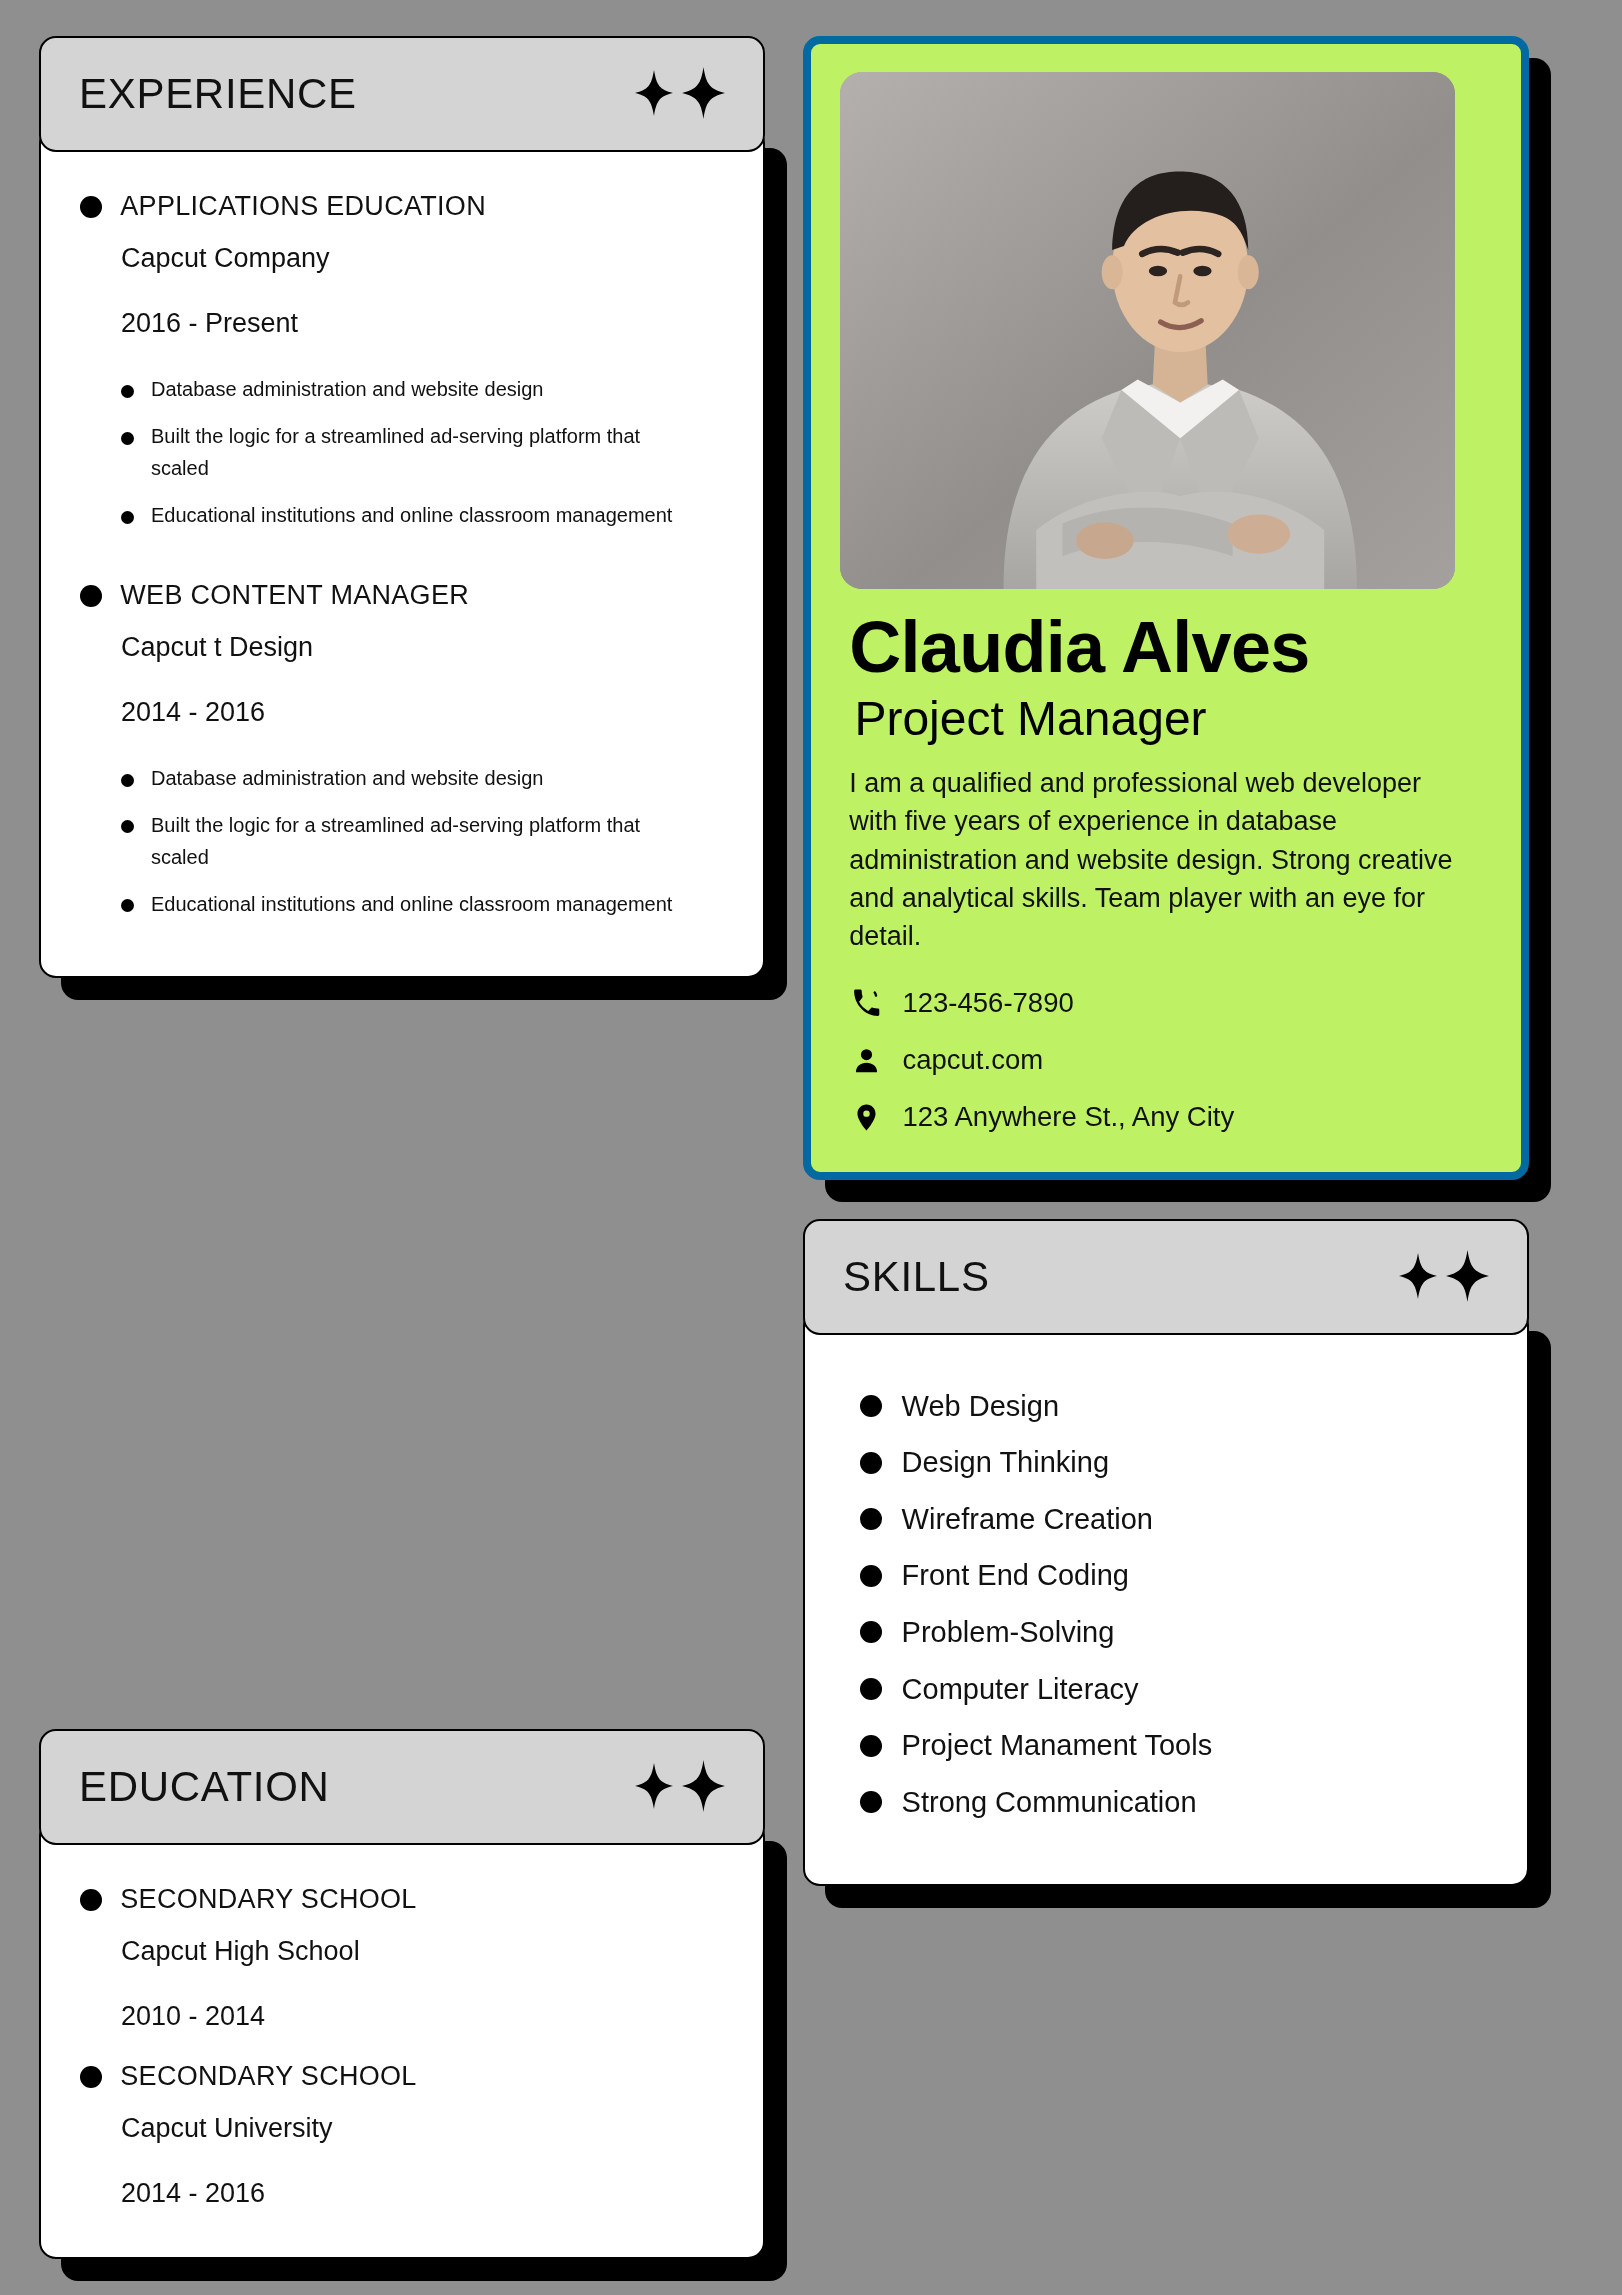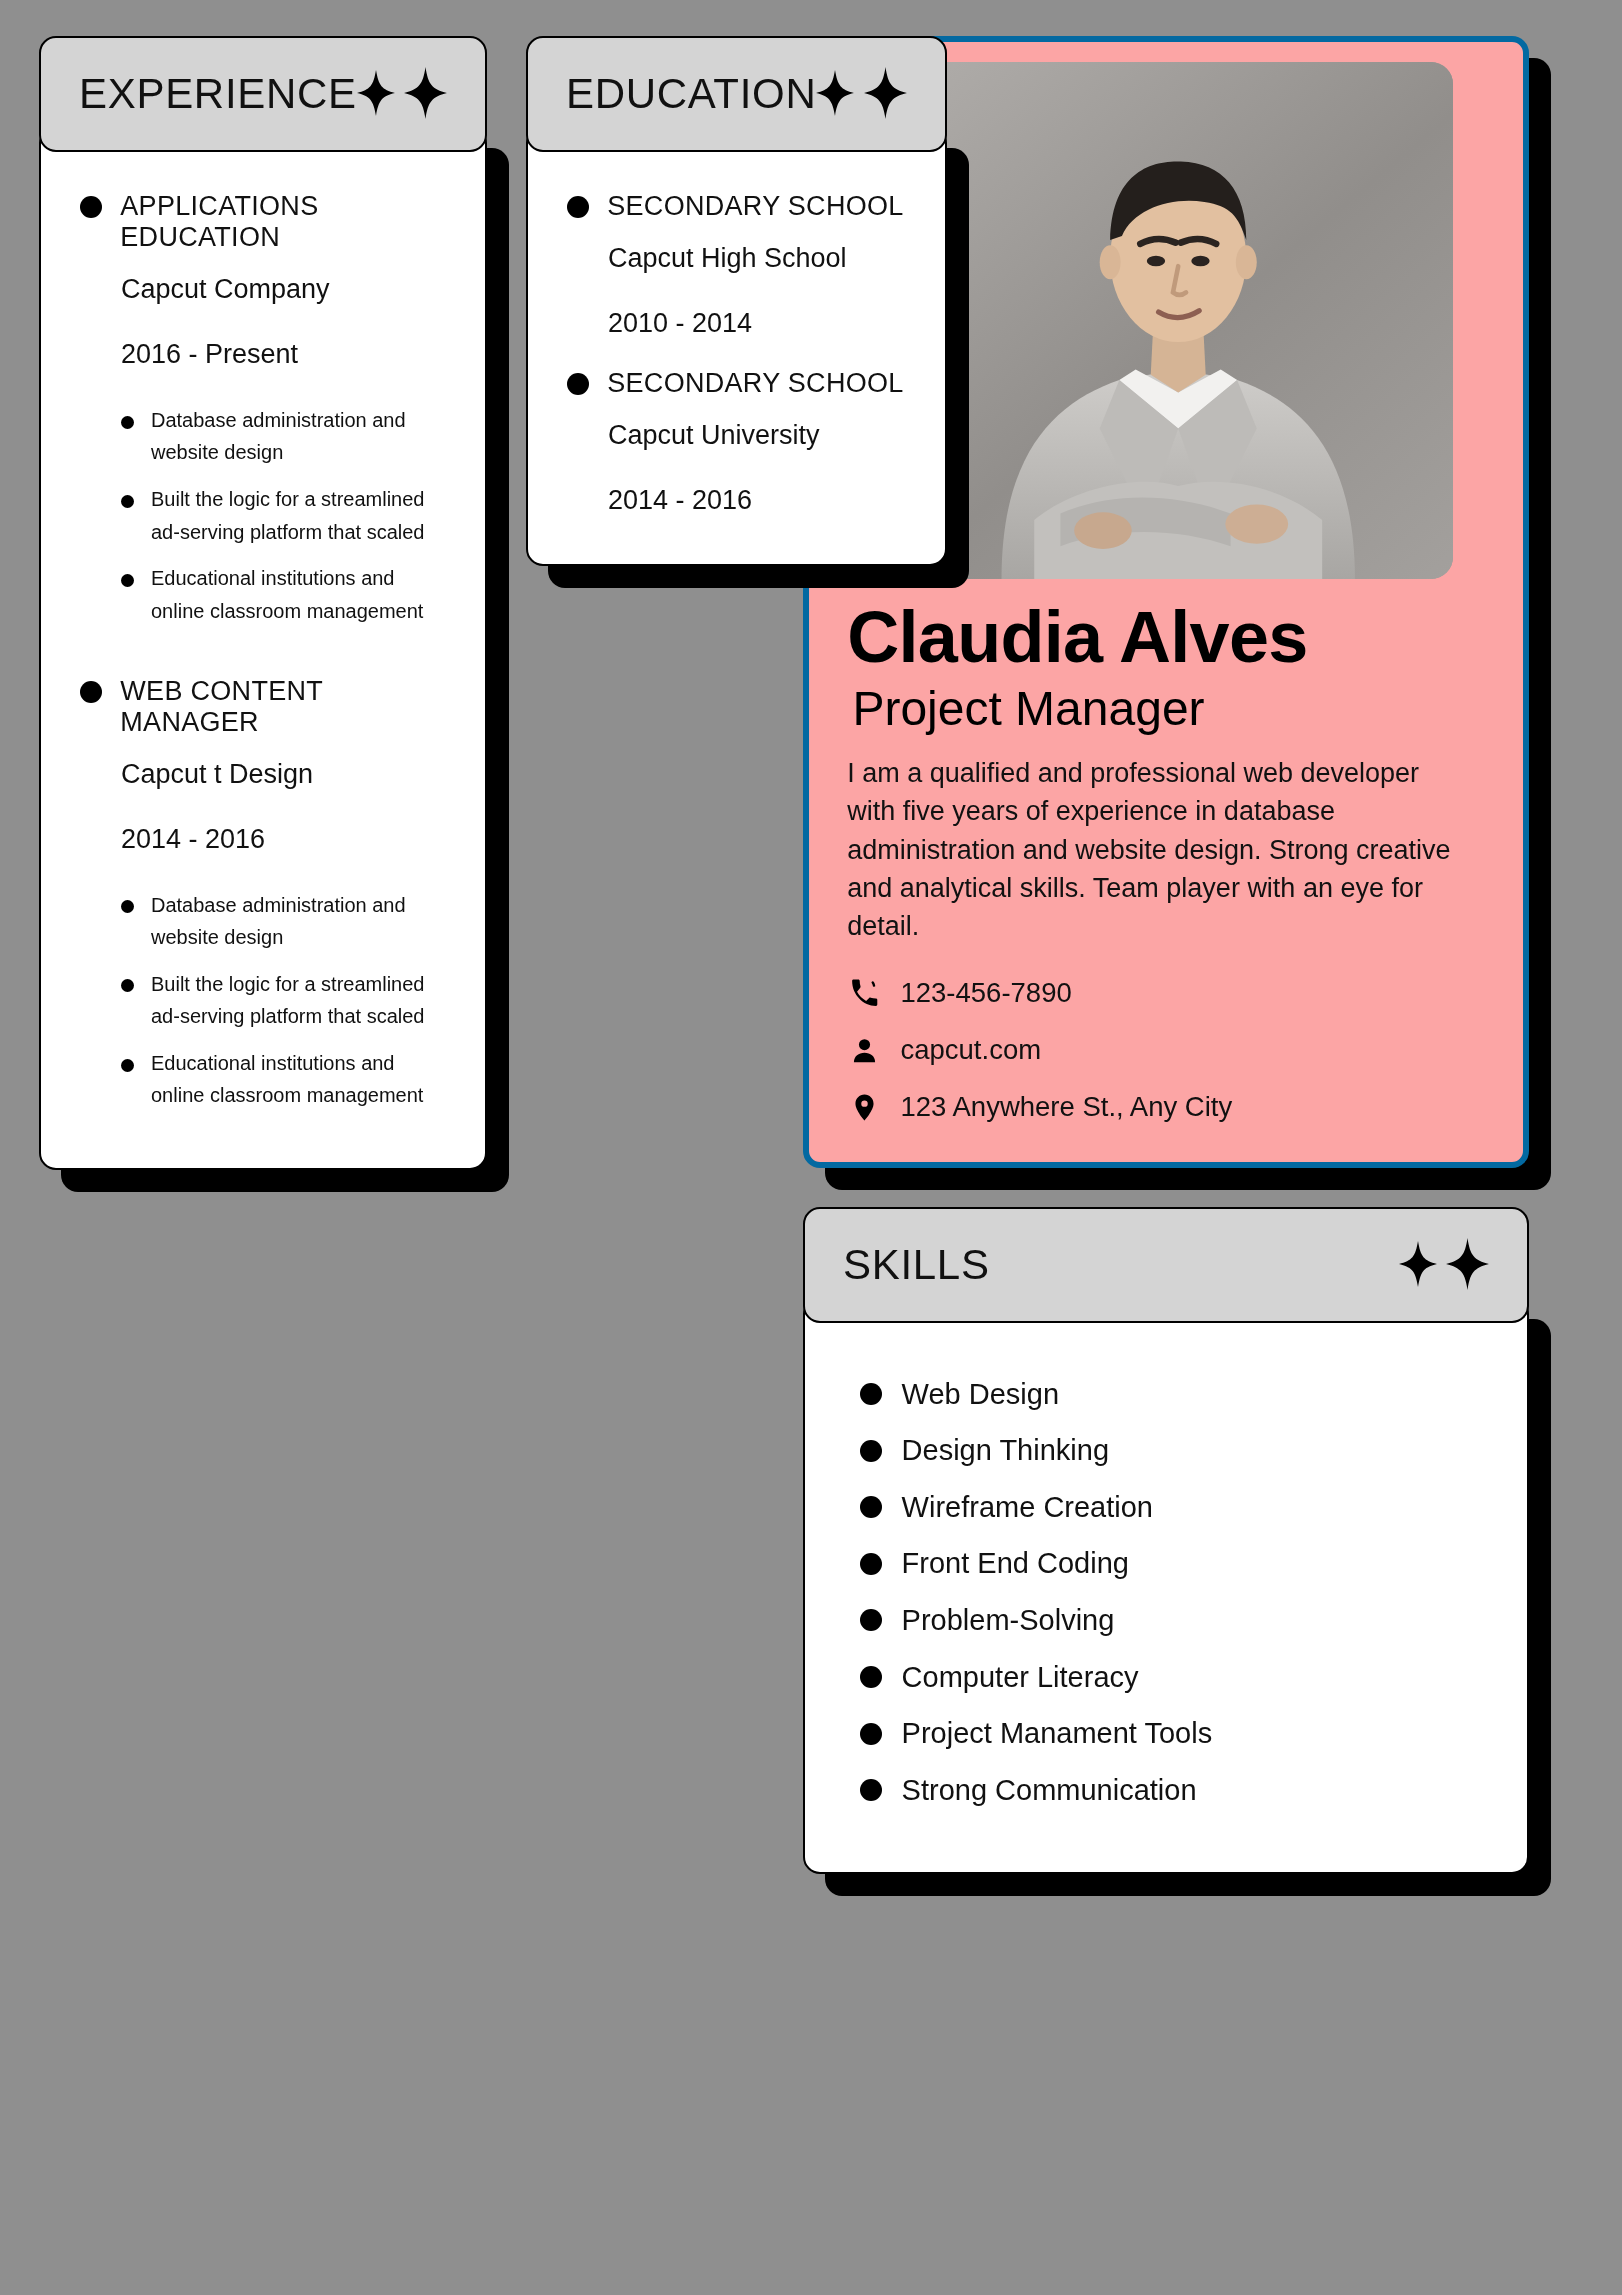--- a/index.html
+++ b/index.html
@@ -21,22 +21,23 @@
     height: 2295px;
     box-sizing: border-box;
     padding: 36px 39px;
     display: flex;
     gap: 38px;
   }
 
   .col-left {
     width: 726px;
     display: flex;
-    flex-direction: row;
+    flex-direction: column;
     gap: 39px;
+    justify-content: space-between;
   }
   .col-right {
     width: 726px;
     display: flex;
     flex-direction: column;
     gap: 39px;
   }
 
   .section-header {
     background: #d4d4d4;
@@ -138,25 +139,25 @@
     font-size: 20px;
     line-height: 1.62;
     color: #111;
     max-width: 530px;
   }
 
   .entry-gap { height: 34px; }
 
   
   .profile-card {
-    background: #fca5a5;
-    border: 6px solid #0369a1;
+    background: #bef264;
+    border: 8px solid #0369a1;
     border-radius: 17px;
     box-shadow: 22px 22px 0 0 #000;
-    padding: 20px 29px 37px 29px;
+    padding: 28px 29px 37px 29px;
     box-sizing: border-box;
   }
   .photo {
     width: 615px;
     height: 517px;
     border-radius: 22px;
     overflow: hidden;
     position: relative;
     background: linear-gradient(160deg, #a9a6a3 0%, #8e8b88 55%, #9b9895 100%);
   }

